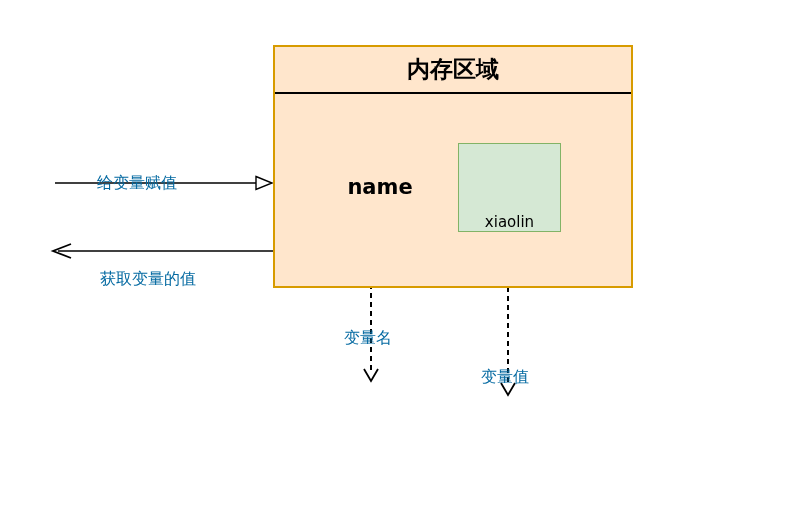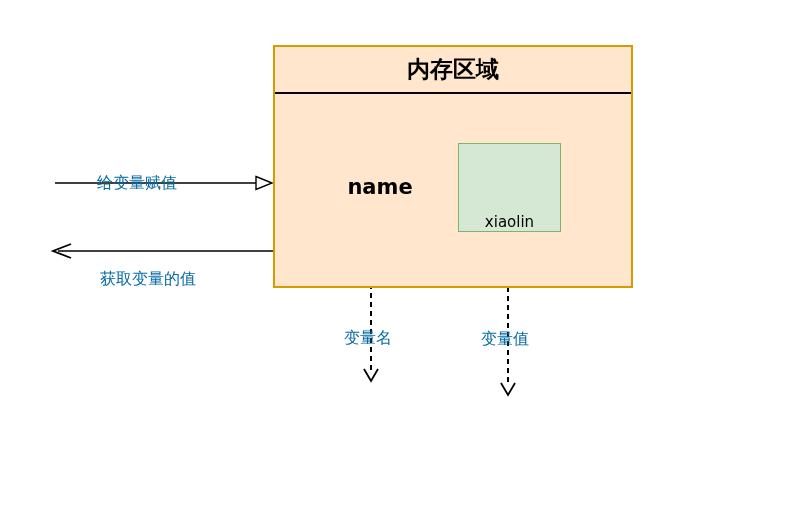--- a/index.html
+++ b/index.html
@@ -54,21 +54,21 @@
   .edge-label{
     position:absolute;
     font-size:16px;
     color:#0369a1;
     white-space:nowrap;
     text-align:center;
   }
   .label-assign{left:97px;top:173px;}
   .label-get{left:100px;top:241px;margin-top:28px;}
   .label-varname{left:344px;top:328px;font-family:Liberation Serif, serif;}
-  .label-varvalue{left:481px;top:329px;}
+  .label-varvalue{left:481px;top:367px;}
 </style>
 </head>
 <body>
 
 <div class="canvas">
 
   <svg class="arrow-layer" width="795" height="509" viewBox="0 0 795 509">
 
     <g>
       <line x1="55" y1="183" x2="256" y2="183" stroke="#000" stroke-width="1.6"></line>

